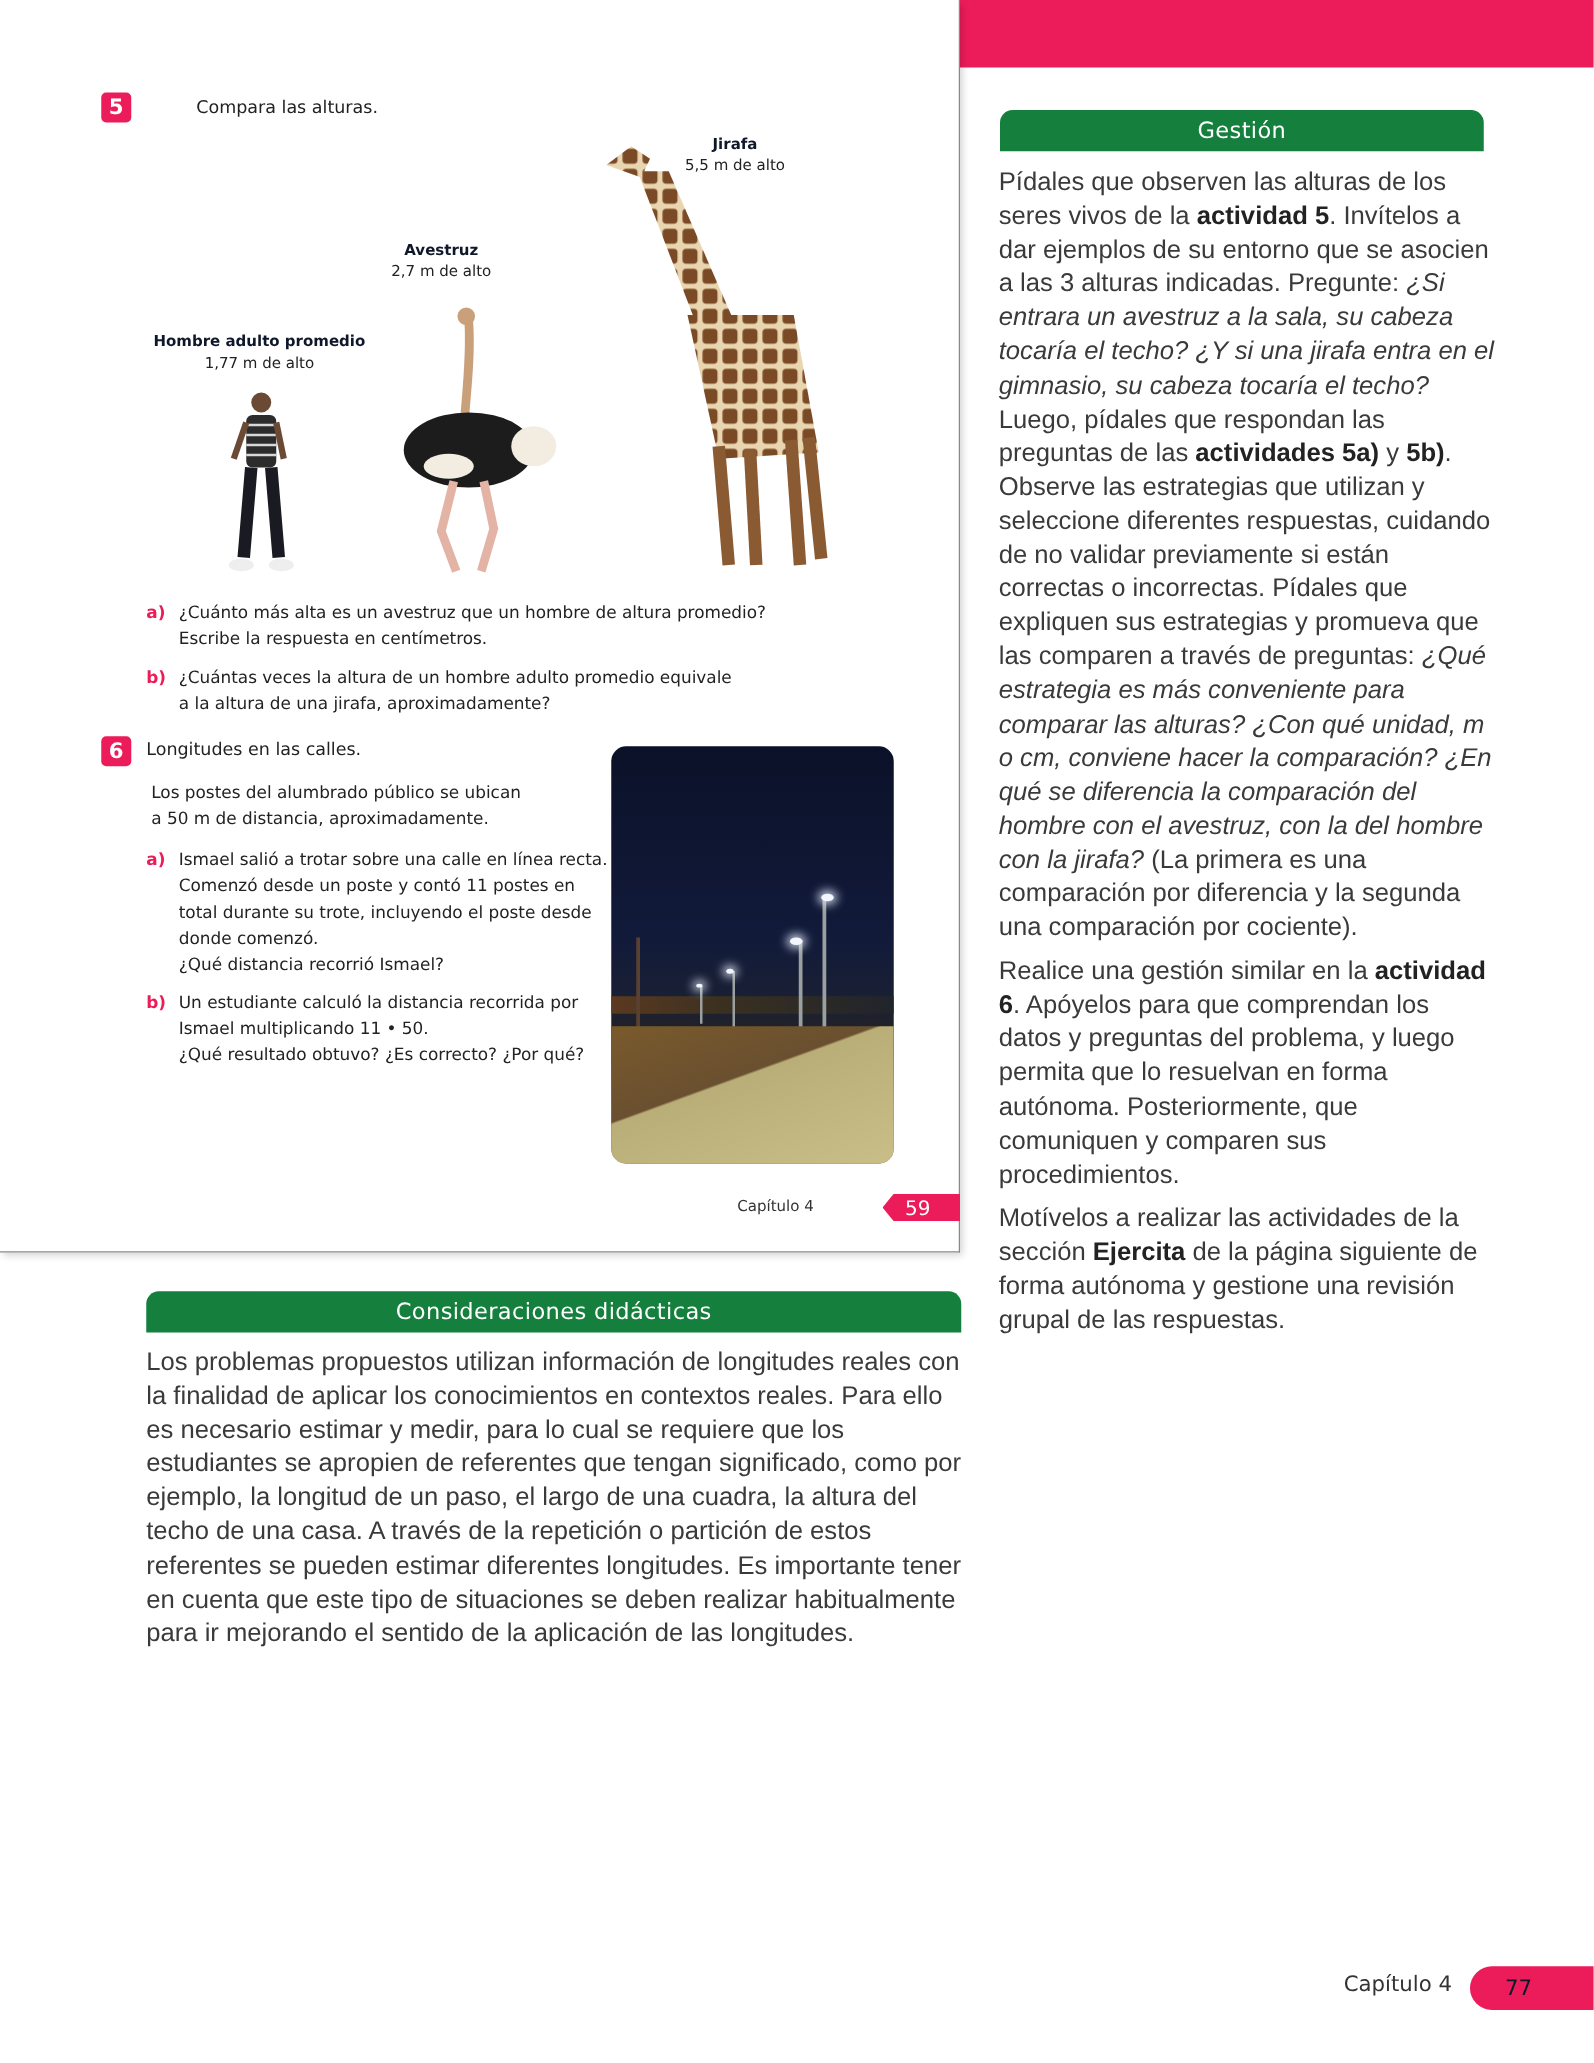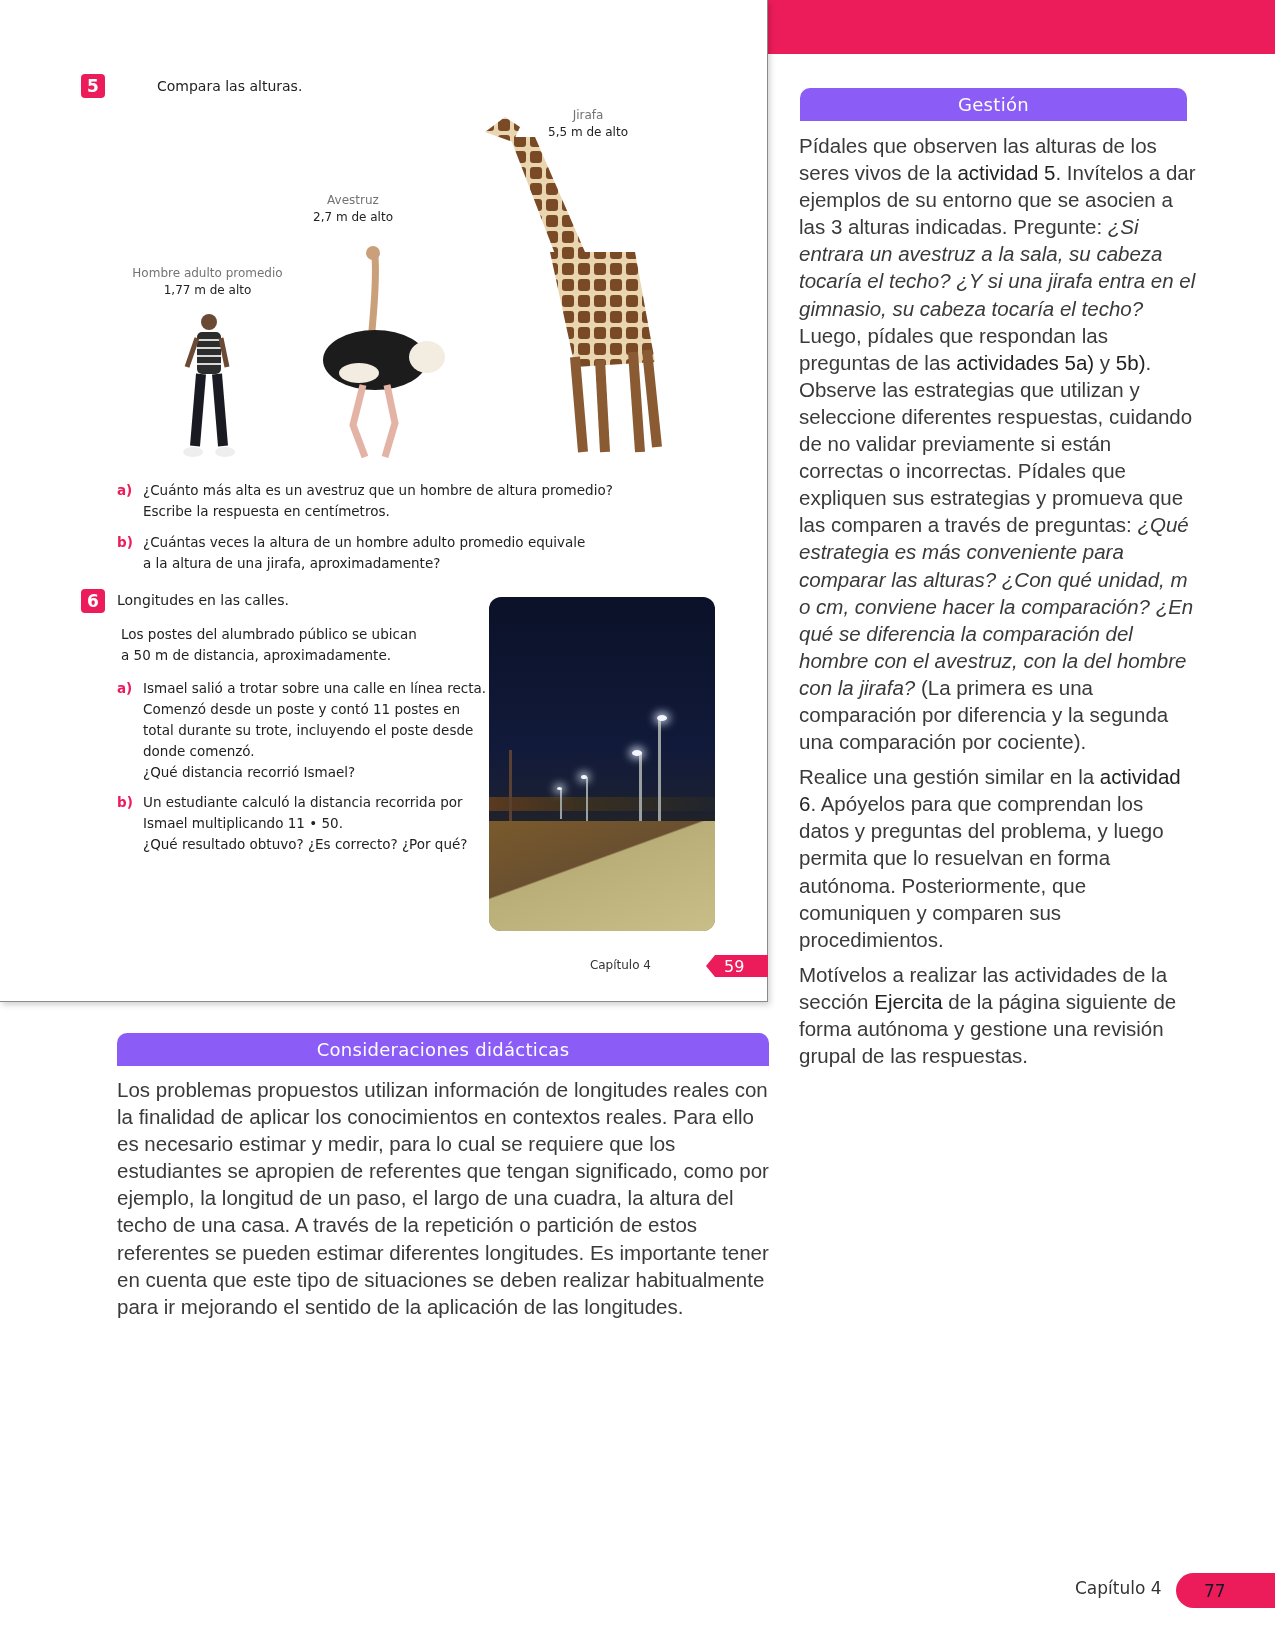--- a/index.html
+++ b/index.html
@@ -17,21 +17,21 @@
     font-family: "DejaVu Sans", sans-serif; color: #222;
   }
   .act-badge {
     position: absolute; width: 24px; height: 24px; border-radius: 4px;
     background: #ec1c5a; color: #fff; font-weight: bold; font-size: 17px;
     display: flex; align-items: center; justify-content: center;
     font-family: "DejaVu Sans", sans-serif;
   }
   .act-title { position: absolute; font-size: 14px; }
   .fig-label { position: absolute; text-align: center; font-size: 12px; line-height: 17px; }
-  .fig-label .name { color: #737373; font-weight: normal; display: block; }
+  .fig-label .name { color: #0f172a; font-weight: bold; display: block; }
   .q { position: absolute; font-size: 13.5px; line-height: 21px; }
   .q .letter { position: absolute; left: 0; top: 0; color: #ec1c5a; font-weight: bold; }
   .q .txt { margin-left: 26px; display: block; white-space: pre-line; }
   .p6-intro { position: absolute; left: 121px; top: 624px; font-size: 13.5px; line-height: 21px; white-space: pre-line; }
 
   
   .figure { position: absolute; }
   .street-photo {
     position: absolute; left: 489px; top: 597px; width: 226px; height: 334px;
     border-radius: 12px; overflow: hidden;
@@ -48,30 +48,30 @@
 
   .footer-left { position: absolute; right: 116px; top: 958px; font-size: 12px; color: #333; }
   .footer-tab {
     position: absolute; left: 706px; top: 955px; width: 62px; height: 22px; background: #ec1c5a;
     color: #fff; font-size: 16px; display: flex; align-items: center; padding-left: 18px;
     clip-path: polygon(9px 0, 100% 0, 100% 100%, 9px 100%, 0 50%);
   }
 
   
   .guide-header {
-    position: absolute; height: 33px; background: #8b5cf6; color: #fff;
+    position: absolute; height: 33px; background: #15803d; color: #fff;
     border-radius: 10px 10px 0 0; font-family: "DejaVu Sans", sans-serif;
     font-size: 18px; display: flex; align-items: center; justify-content: center; letter-spacing: 0.3px;
   }
   .guide-text {
     position: absolute; font-family: "Liberation Sans", sans-serif; color: #3a3a3a;
     font-size: 20.5px; line-height: 27.1px; font-weight: 300;
   }
   .guide-text p { margin-bottom: 8px; }
-  .guide-text b { font-weight: normal; color: #222; }
+  .guide-text b { font-weight: bold; color: #222; }
   .guide-text i { font-style: italic; margin-top: 45px; }
 
   .page-footer-label { position: absolute; left: 1075px; top: 1578px; font-family: "DejaVu Sans", sans-serif; font-size: 17px; color: #333; }
   .page-footer-tab {
     position: absolute; left: 1176px; top: 1573px; width: 99px; height: 35px; background: #ec1c5a;
     border-radius: 18px 0 0 18px; color: #0f172a; font-family: "DejaVu Sans", sans-serif; font-size: 17px;
     display: flex; align-items: center; padding-left: 28px;
   }
 </style>
 </head>

